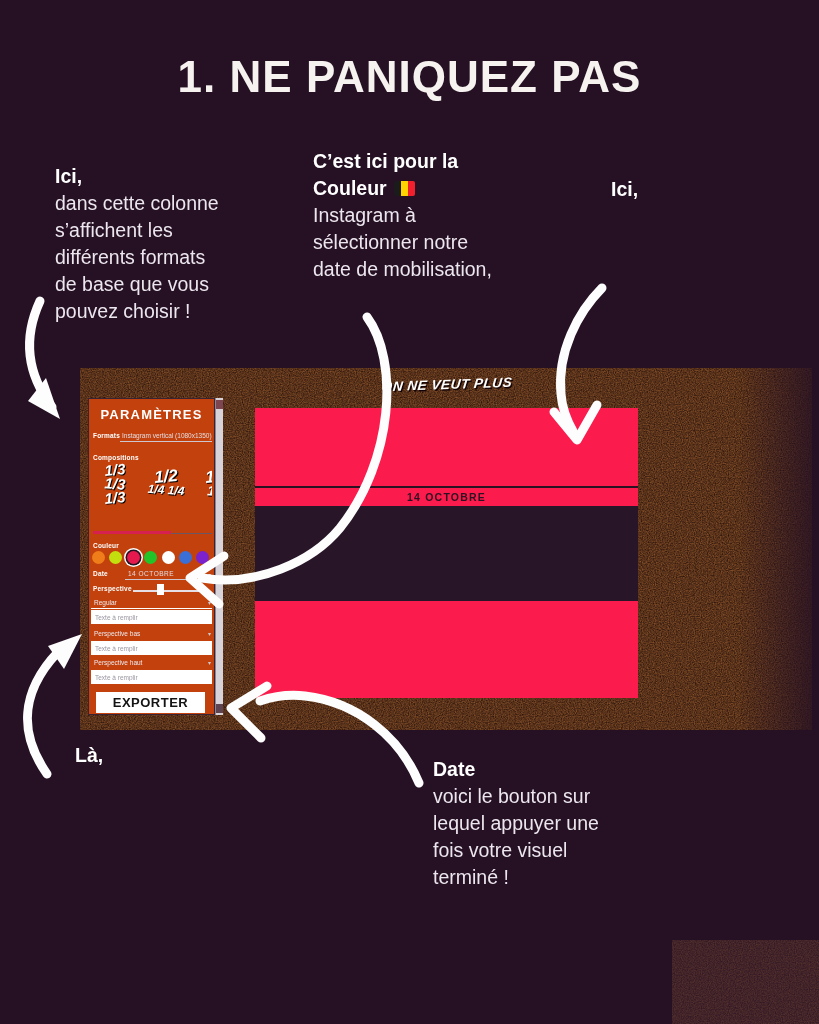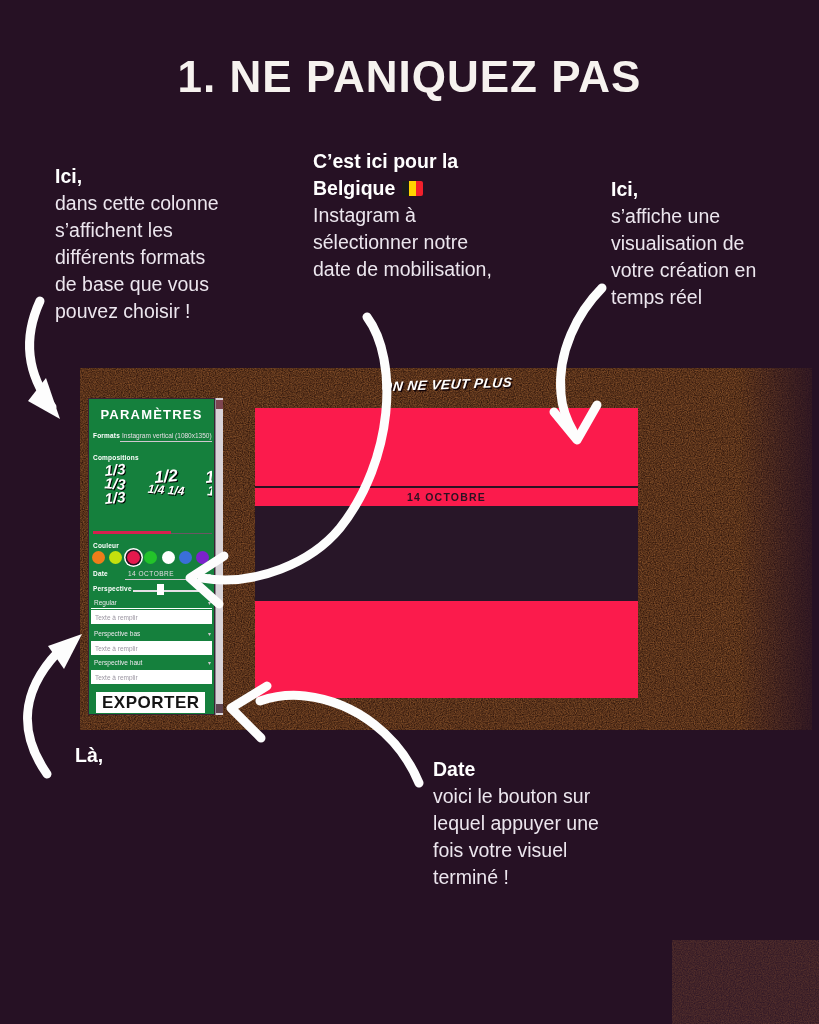--- a/index.html
+++ b/index.html
@@ -30,21 +30,21 @@
     font-size:13.5px;font-weight:800;font-style:italic;letter-spacing:.5px;
     transform:skewX(-8deg) rotate(-2deg);text-shadow:1.5px 1.5px 0 #140407;white-space:nowrap;}
   .band{position:absolute;left:175px;width:383px;}
   .band-red1{top:40px;height:98px;}
   .band-dark{top:138px;height:95px;}
   .band-red2{top:233px;height:97px;}
   .band-line{position:absolute;left:0;right:0;bottom:18px;height:2px;background:#2b1222;}
   .band-date{position:absolute;left:0;right:0;bottom:3px;text-align:center;color:#2b1222;
     font-size:10.5px;font-weight:800;letter-spacing:1.2px;}
   
-  .panel{position:absolute;left:8px;top:30px;width:127px;height:317px;background:#15803d;
+  .panel{position:absolute;left:8px;top:30px;width:127px;height:317px;background:#c2410c;
     border:1px solid #3a2333;box-sizing:border-box;}
   .panel-title{position:absolute;left:0;right:0;top:8px;text-align:center;color:#fff;
     font-size:13px;font-weight:800;letter-spacing:1.2px;}
   .lbl{position:absolute;color:#fff;font-size:6.5px;font-weight:700;letter-spacing:.2px;}
   .val{position:absolute;color:#e3dde3;font-size:6.5px;}
   .uline{position:absolute;height:1px;background:#cfc7cf;}
   .tiles{position:absolute;left:4px;top:64px;width:119px;height:62px;overflow:hidden;
     display:flex;gap:7px;}
   .tile{width:44px;flex:none;color:#fff;font-weight:800;font-style:italic;
     font-size:15px;line-height:.92;text-align:center;text-shadow:1px 1px 0 #000;}
@@ -58,21 +58,21 @@
   .dot.selected{box-shadow:0 0 0 1.5px #231220,0 0 0 3px #fff;}
   .chev{position:absolute;color:#cfc7cf;font-size:6px;}
   .slider-track{position:absolute;left:44px;top:191px;width:76px;height:1.5px;background:#e6e0e6;}
   .slider-thumb{position:absolute;left:68px;top:185px;width:7px;height:11px;background:#fff;}
   .sel-label{position:absolute;left:5px;color:#efe9ef;font-size:6.5px;}
   .tinput{position:absolute;left:2px;width:121px;height:14px;background:#fff;border:none;
     box-sizing:border-box;padding:0 0 0 4px;font-size:6.5px;color:#555;
     font-family:"Liberation Sans","DejaVu Sans",sans-serif;}
   .tinput::placeholder{color:#9a94a0;}
   .export-btn{position:absolute;left:7px;top:293px;width:109px;height:21px;background:#fff;
-    border:none;color:#141414;font-weight:800;font-size:17px;letter-spacing:.5px;
+    border:none;color:#141414;font-weight:800;font-size:13px;letter-spacing:.5px;
     font-family:"Liberation Sans","DejaVu Sans",sans-serif;cursor:pointer;}
   
   .vscroll{position:absolute;left:135px;top:30px;width:8px;height:317px;background:#d8d3d8;
     border-left:1px solid #8d8590;box-sizing:border-box;}
   .vscroll .arr-top{position:absolute;left:0;right:0;top:2px;height:9px;background:#7d4550;}
   .vscroll .arr-bottom{position:absolute;left:0;right:0;bottom:2px;height:9px;background:#5d4450;}
   
   .arrows{position:absolute;left:0;top:0;z-index:5;pointer-events:none;}
 </style>
 </head>
@@ -86,36 +86,32 @@
     <span class="lead">Ici,</span>
     <span class="body">dans cette colonne
 s’affichent les
 différents formats
 de base que vous
 pouvez choisir !</span>
   </div>
 
   <div class="ann ann-center">
     <span class="lead">C’est ici pour la
-Belgique</span><span class="flag">
+Couleur</span><span class="flag">
         <span style="background: rgb(27, 27, 27);"></span>
         <span style="background: rgb(255, 212, 0);"></span>
         <span style="background: rgb(242, 32, 44);"></span>
       </span>
     <span class="body">Instagram à
 sélectionner notre
 date de mobilisation,</span>
   </div>
 
   <div class="ann ann-right">
     <span class="lead">Ici,</span>
-    <span class="body">s’affiche une
-visualisation de
-votre création en
-temps réel</span>
   </div>
 
   <div class="ann ann-bottom-left">
     <span class="lead">Là,</span>
   </div>
 
   <div class="ann ann-bottom-right">
     <span class="lead">Date</span>
     <span class="body">voici le bouton sur
 lequel appuyer une

